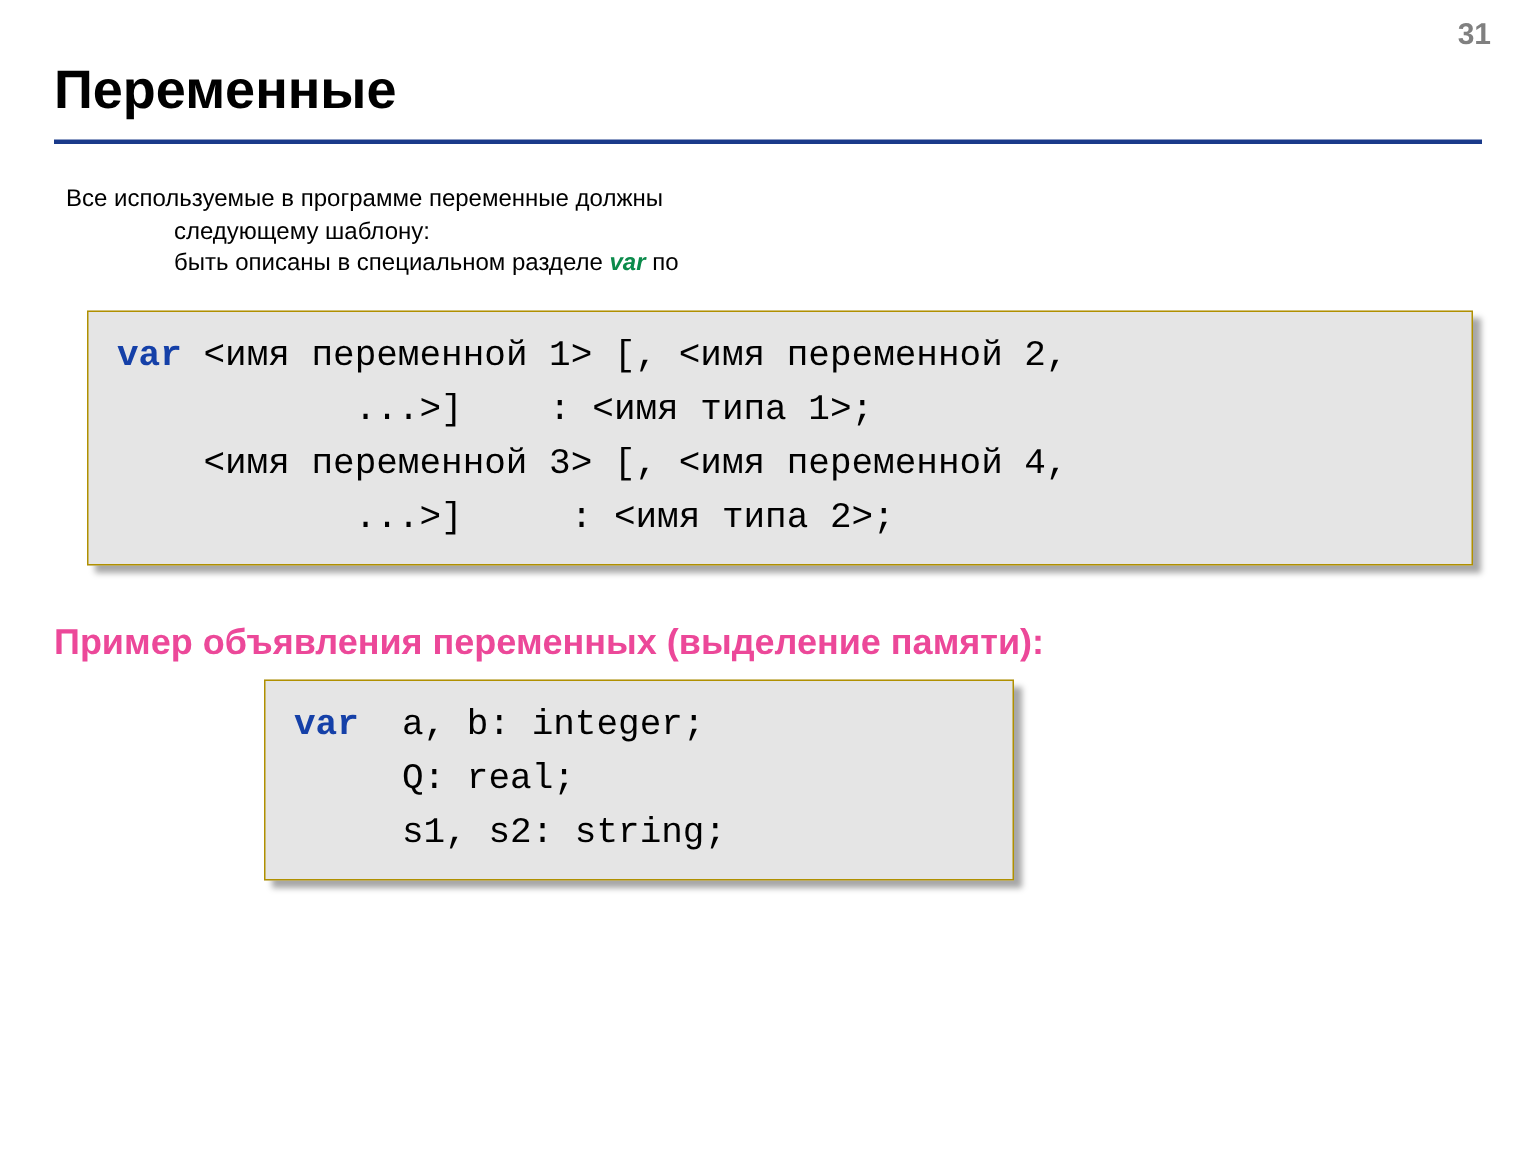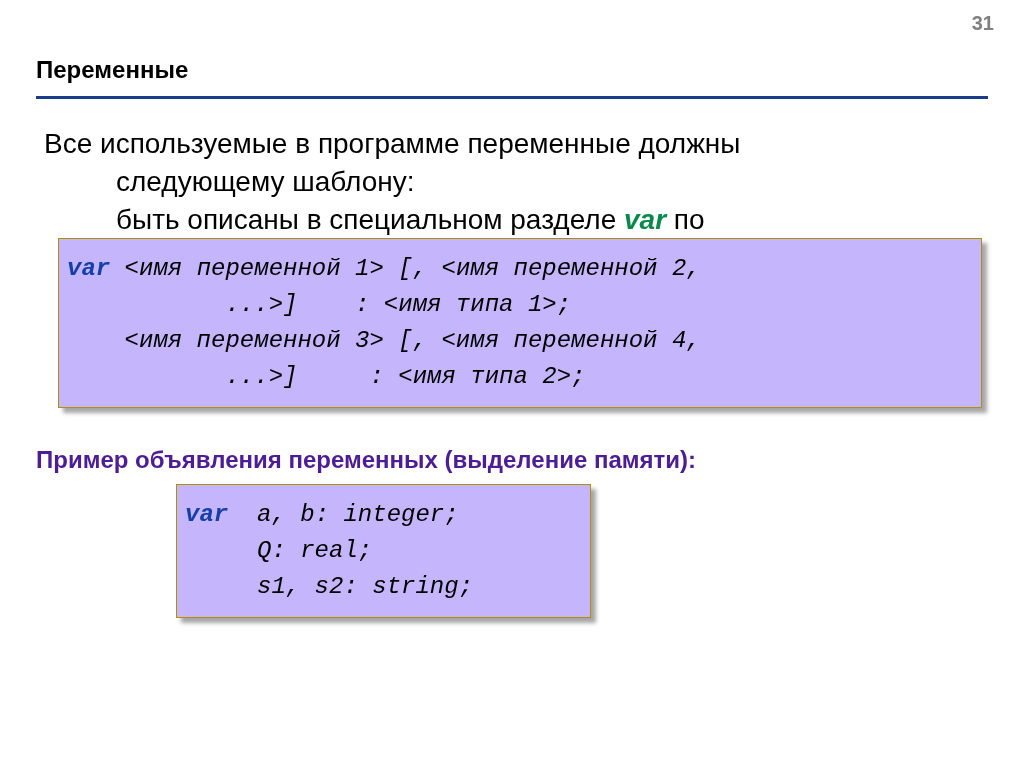--- a/index.html
+++ b/index.html
@@ -13,73 +13,72 @@
     }
     .page-number {
       position: absolute;
       top: 12px;
       right: 30px;
       font-size: 20px;
       font-weight: bold;
       color: #808080;
     }
     .slide-title {
-      font-size: 24px;
+      font-size: 36px;
       font-weight: bold;
       color: #000;
-      margin-top: 38px;
+      margin-top: 21px;
       margin-bottom: 12px;
     }
     .title-rule {
       width: 100%;
       height: 3px;
       background: #1a3a8a;
       margin-bottom: 26px;
     }
     .intro-text {
-      font-size: 28px;
+      font-size: 16px;
       color: #000;
       line-height: 1.35;
       margin-left: 8px;
-      margin-bottom: 0;
+      margin-bottom: 20px;
     }
     .intro-text .indent {
       padding-left: 72px;
     }
     .var-keyword {
       color: #0a8a4a;
       font-weight: bold;
       font-style: italic;
     }
     .code-box {
-      background: #c4b5fd;
+      background: #e5e5e5;
       border: 1px solid #b09000;
       box-shadow: 5px 5px 4px rgba(0,0,0,0.35);
       font-family: "Courier New", monospace;
       font-size: 24px;
       line-height: 1.5;
-      padding: 12px 8px;
+      padding: 12px 19px;
       white-space: pre;
-      font-style: italic;
     }
     .code-box-1 {
       margin-left: 22px;
       margin-right: 6px;
       margin-bottom: 38px;
     }
     .code-box-2 {
       margin-left: 140px;
       margin-right: auto;
-      width: 415px;
+      width: 500px;
       margin-top: 10px;
     }
     .section-subtitle {
       font-size: 24px;
       font-weight: bold;
-      color: #4c1d95;
+      color: #ec4899;
       margin-top: 6px;
       margin-bottom: 8px;
     }
     .kw { color: #1540a8; font-weight: bold; }
   </style>
 </head>
 <body>
 
 <div class="page-number">31</div>
 

